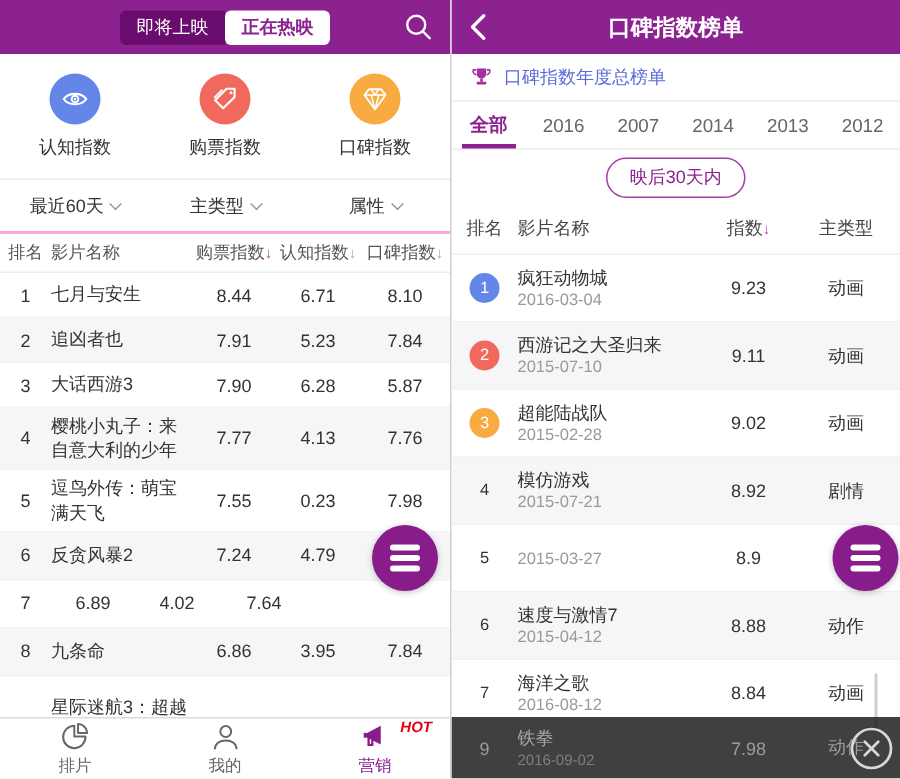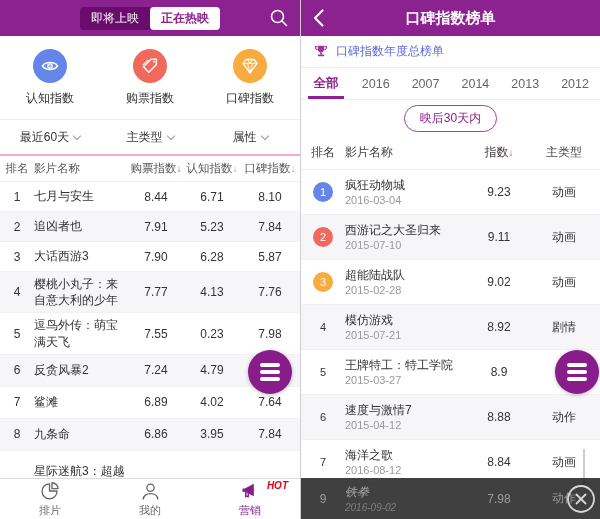--- a/index.html
+++ b/index.html
@@ -70,21 +70,21 @@
   .rc-rank { display:flex; align-items:center; justify-content:center; }
   .badge { width:20px; height:20px; border-radius:50%; color:#fff; display:flex; align-items:center; justify-content:center; font-size:11px; }
   .badge.b1 { background:#6486e8; } .badge.b2 { background:#f0695c; } .badge.b3 { background:#f7ab40; }
   .badge.plain { background:transparent; color:#333; }
   .r-title-main { display:block; line-height:1.2; }
   .r-date { display:block; font-size:11px; color:#9a9a9a; margin-top:2px; }
 
   .scroll-line { position:absolute; right:15px; bottom:34px; width:2px; height:36px; background:#cfcfcf; z-index:6; }
   .overlay-band { position:absolute; left:0; bottom:0; width:100%; height:41px; background:rgba(25,25,25,0.83); z-index:9; display:flex; align-items:center; }
   .overlay-band .o-rank { width:44px; text-align:center; font-size:12px; color:#9c9c9c; }
-  .overlay-band .o-title { flex:1; font-size:12px; color:#a5a5a5;font-style:italic; }
+  .overlay-band .o-title { flex:1; font-size:12px; color:#a5a5a5; }
   .overlay-band .o-date { display:block; font-size:10px; color:#7f7f7f; margin-top:1px; }
   .overlay-band .o-score { width:58px; text-align:center; font-size:12px; color:#9c9c9c; }
   .overlay-band .o-genre { width:72px; text-align:center; font-size:12px; color:#9c9c9c; }
   .close-btn { position:absolute; right:3px; top:50%; transform:translateY(-50%); width:32px; height:32px; cursor:pointer; }
 </style>
 </head>
 <body>
 
 <div class="app">
 
@@ -191,21 +191,20 @@
       </div>
       <div class="l-row" style="min-height:32px">
         <div class="c-rank">6</div>
         <div class="c-title">反贪风暴2</div>
         <div class="c-v">7.24</div>
         <div class="c-v">4.79</div>
         <div class="c-v3"></div>
       </div>
       <div class="l-row" style="min-height:32px">
         <div class="c-rank">7</div>
-        <div class="c-title">鲨滩</div>
         <div class="c-v">6.89</div>
         <div class="c-v">4.02</div>
         <div class="c-v3">7.64</div>
       </div>
       <div class="l-row" style="min-height:32px">
         <div class="c-rank">8</div>
         <div class="c-title">九条命</div>
         <div class="c-v">6.86</div>
         <div class="c-v">3.95</div>
         <div class="c-v3">7.84</div>
@@ -348,21 +347,20 @@
             <span class="r-date">2015-07-21</span>
           </div>
         <div class="rc-score">8.92</div>
         <div class="rc-genre">剧情</div>
       </div>
       <div class="r-row">
         <div class="rc-rank">
             <span class="badge plain">5</span>
           </div>
         <div class="rc-title">
-            <span class="r-title-main">王牌特工：特工学院</span>
             <span class="r-date">2015-03-27</span>
           </div>
         <div class="rc-score">8.9</div>
         <div class="rc-genre"></div>
       </div>
       <div class="r-row">
         <div class="rc-rank">
             <span class="badge plain">6</span>
           </div>
         <div class="rc-title">

